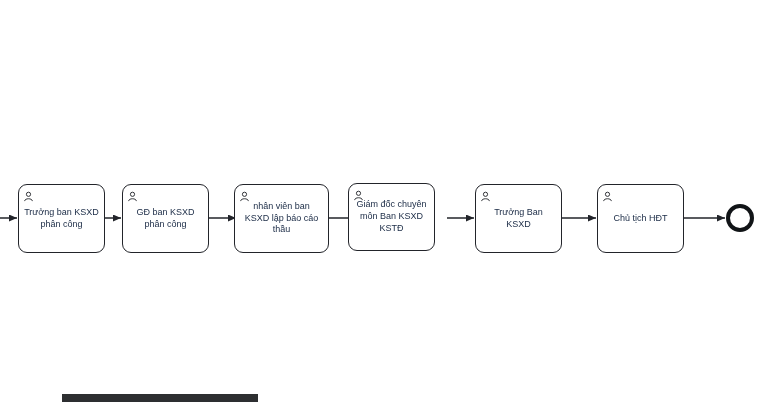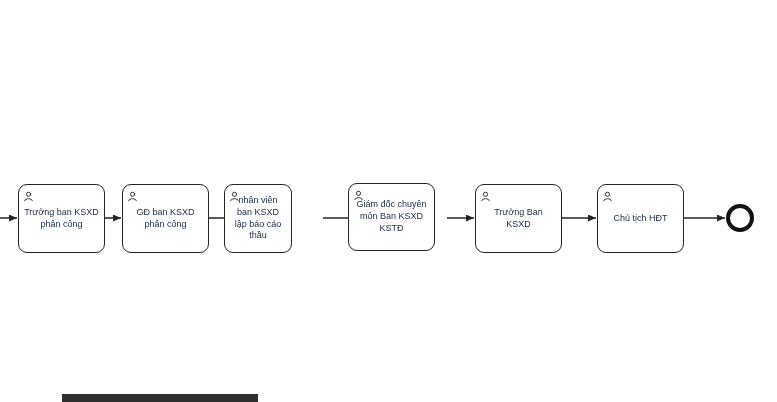--- a/index.html
+++ b/index.html
@@ -91,21 +91,21 @@
   <div class="task" style="left:122px; top:184px;">
     <span class="icon-wrap">
       <svg width="11" height="11" viewBox="0 0 12 12" fill="none" stroke="#22242a" stroke-width="1">
         <circle cx="6" cy="3.6" r="2.3"></circle>
         <path d="M1.8 11 C1.8 7.6 10.2 7.6 10.2 11"></path>
       </svg>
     </span>
     <span class="label">GĐ ban KSXD phân công</span>
   </div>
 
-  <div class="task" style="left:224px; top:184px; width:68px;">
+  <div class="task" style="left:234px; top:184px; width:95px;">
     <span class="icon-wrap">
       <svg width="11" height="11" viewBox="0 0 12 12" fill="none" stroke="#22242a" stroke-width="1">
         <circle cx="6" cy="3.6" r="2.3"></circle>
         <path d="M1.8 11 C1.8 7.6 10.2 7.6 10.2 11"></path>
       </svg>
     </span>
     <span class="label">nhân viên ban KSXD lập báo cáo thầu</span>
   </div>
 
   <div class="task" style="left:348px; top:183px; height:68px;">

